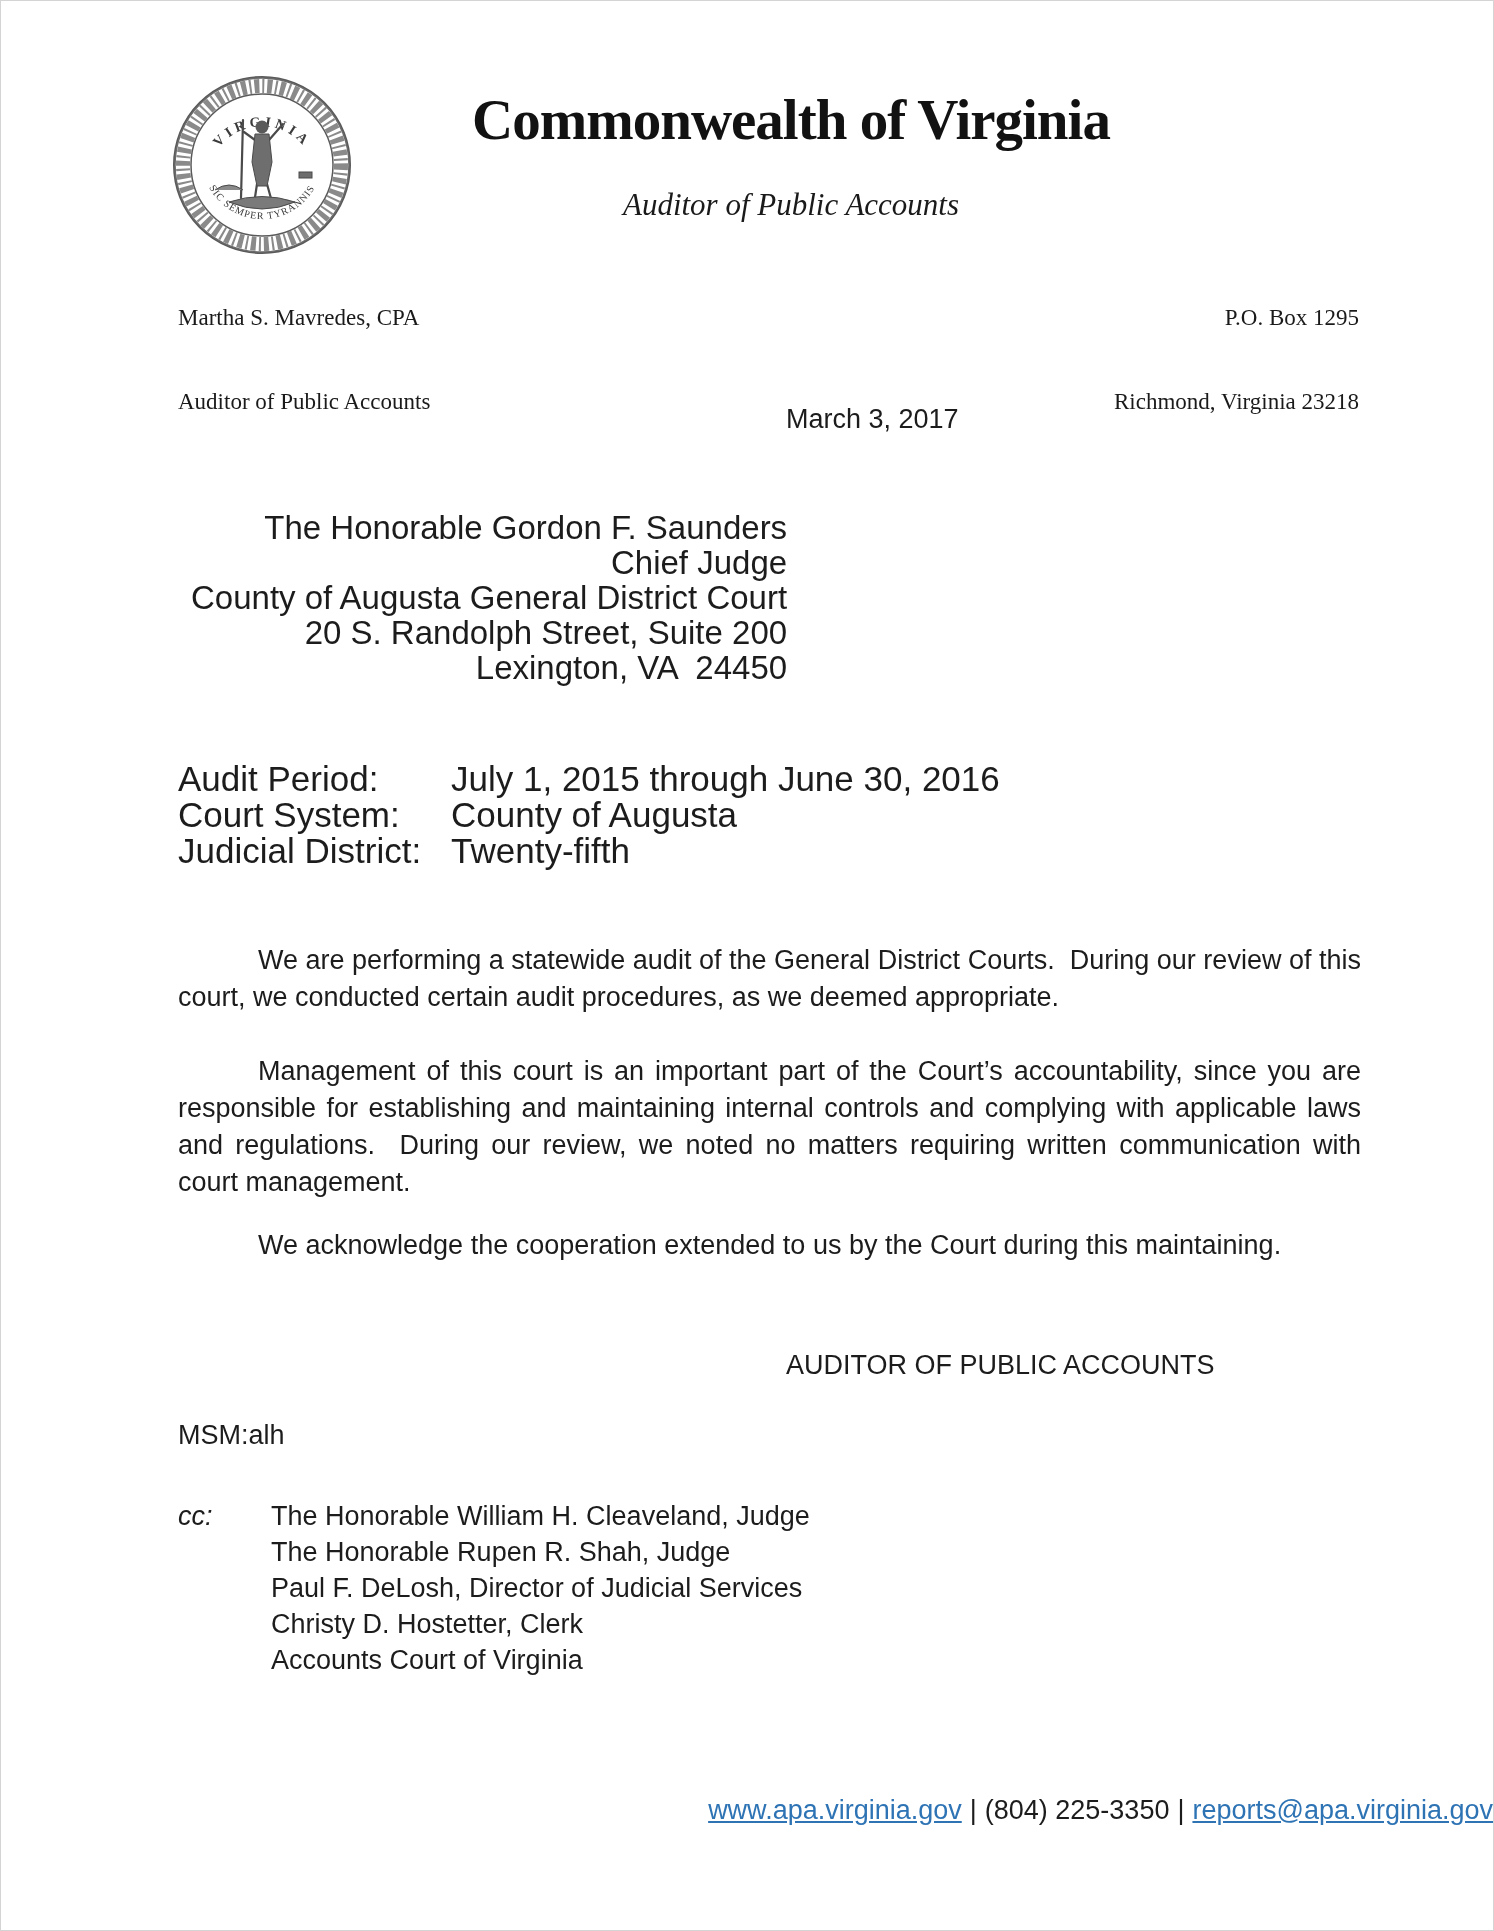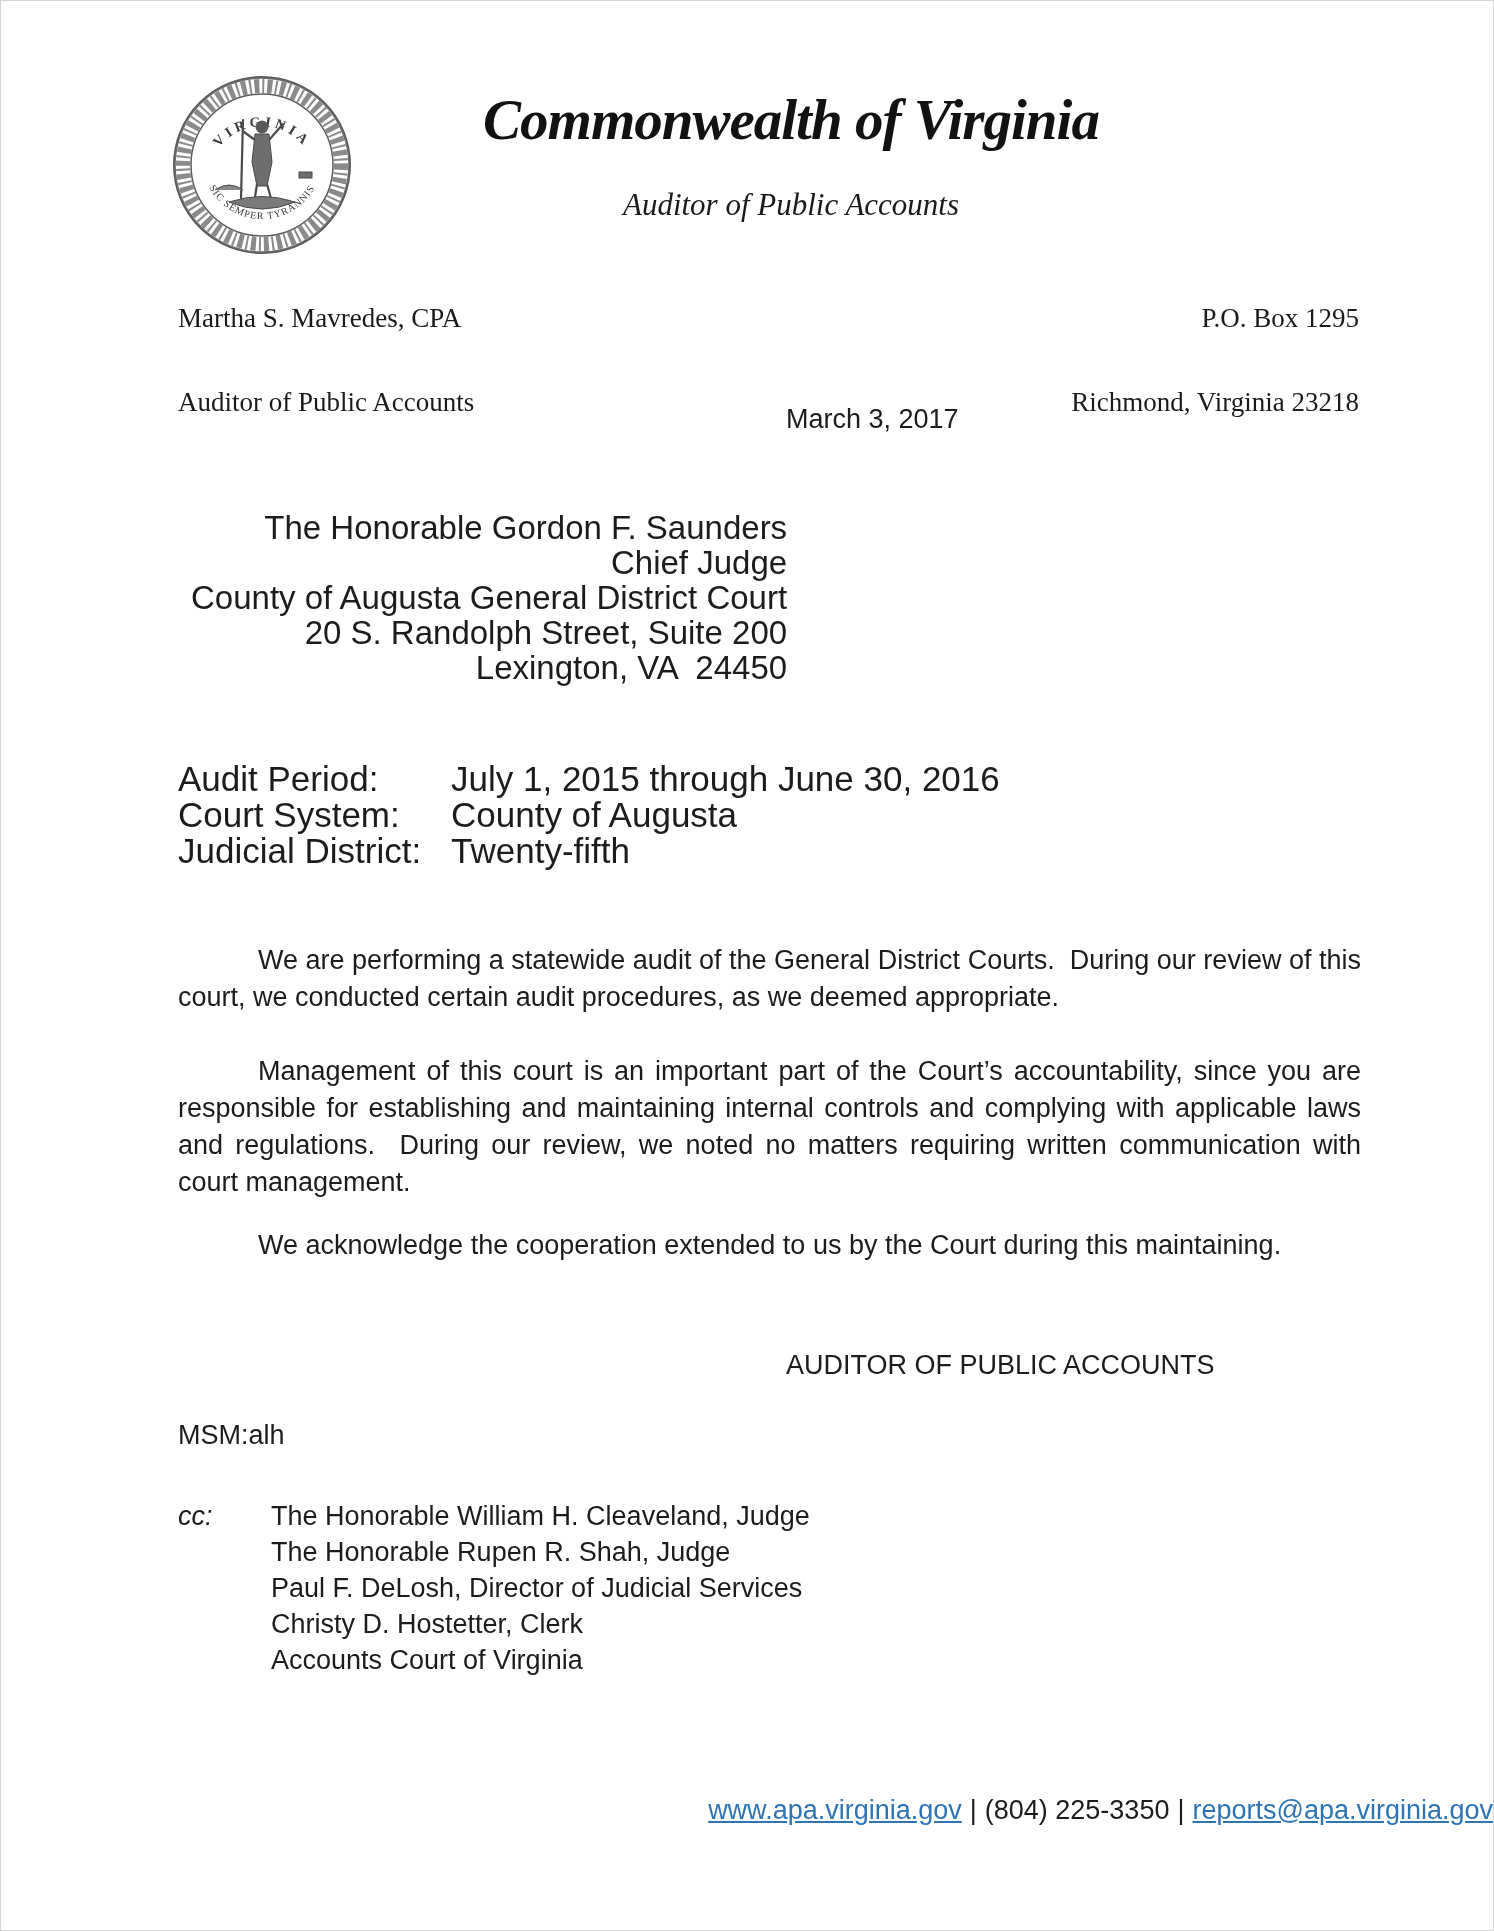--- a/index.html
+++ b/index.html
@@ -22,36 +22,35 @@
   }
   .org-title {
     position: absolute;
     left: 390px; top: 86px; width: 800px;
     text-align: center;
     font-family: "Liberation Serif", serif;
     font-weight: bold;
     font-size: 57px;
     letter-spacing: -1px;
     color: #121212;
-    font-style: italic;
   }
   .division-subtitle {
     position: absolute;
     left: 390px; top: 186px; width: 800px;
     text-align: center;
     font-family: "Liberation Serif", serif;
     font-style: italic;
     font-size: 31px;
     color: #1a1a1a;
   }
   .contact {
     position: absolute;
     top: 247px;
     font-family: "Liberation Serif", serif;
-    font-size: 27px;
+    font-size: 23px;
     line-height: 28px;
     color: #1a1a1a;
     white-space: pre-wrap;
   }
   .contact.left  { left: 177px; text-align: left; }
   .contact.right { right: 134px; text-align: right; }
   
   .doc-line { white-space: pre-wrap; }
   .date-line {
     position: absolute;

